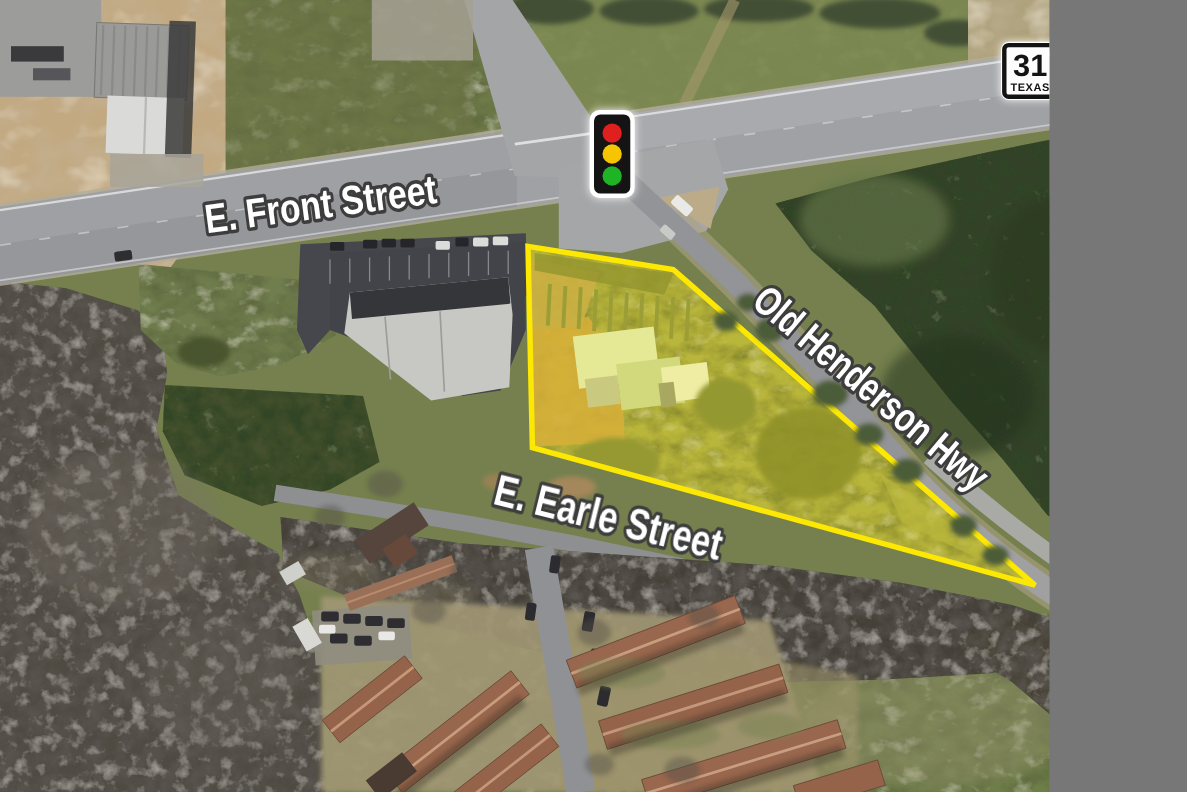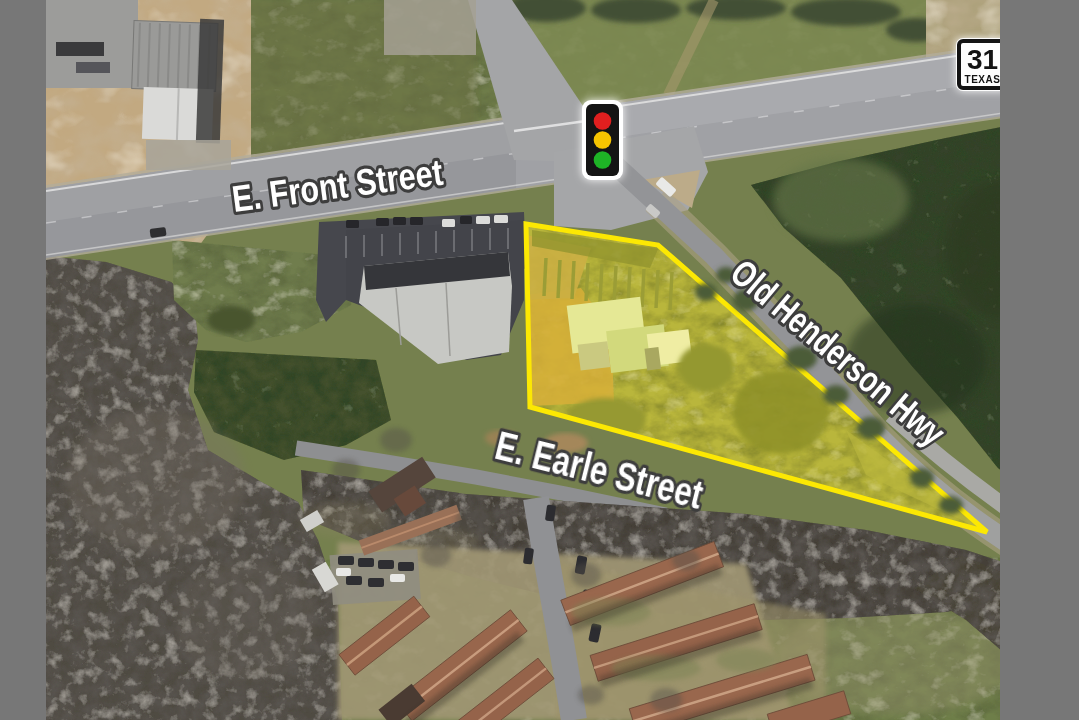--- a/index.html
+++ b/index.html
@@ -1,16 +1,16 @@
 <!DOCTYPE html>
 <html><head>
 <meta charset="utf-8">
 <style>
   html,body{margin:0;padding:0;background:#777;}
-  #stage{position:relative;width:954px;height:720px;overflow:hidden;font-family:"Liberation Sans",sans-serif;padding-left:46px;}
+  #stage{position:relative;width:954px;height:720px;overflow:hidden;font-family:"Liberation Sans",sans-serif;}
   svg{display:block;}
 </style>
 </head>
 <body>
 <div id="stage">
 <svg width="1079" height="720" viewBox="0 0 1079 720">
 <defs>
   <filter id="texGrass" x="-5%" y="-5%" width="110%" height="110%">
     <feTurbulence type="fractalNoise" baseFrequency="0.05 0.07" numOctaves="4" seed="11" result="n"></feTurbulence>
     <feColorMatrix in="n" type="matrix" values="0 0 0 0 0.11, 0 0 0 0 0.14, 0 0 0 0 0.05, 1.7 0 0 0 -0.5" result="dk"></feColorMatrix>

